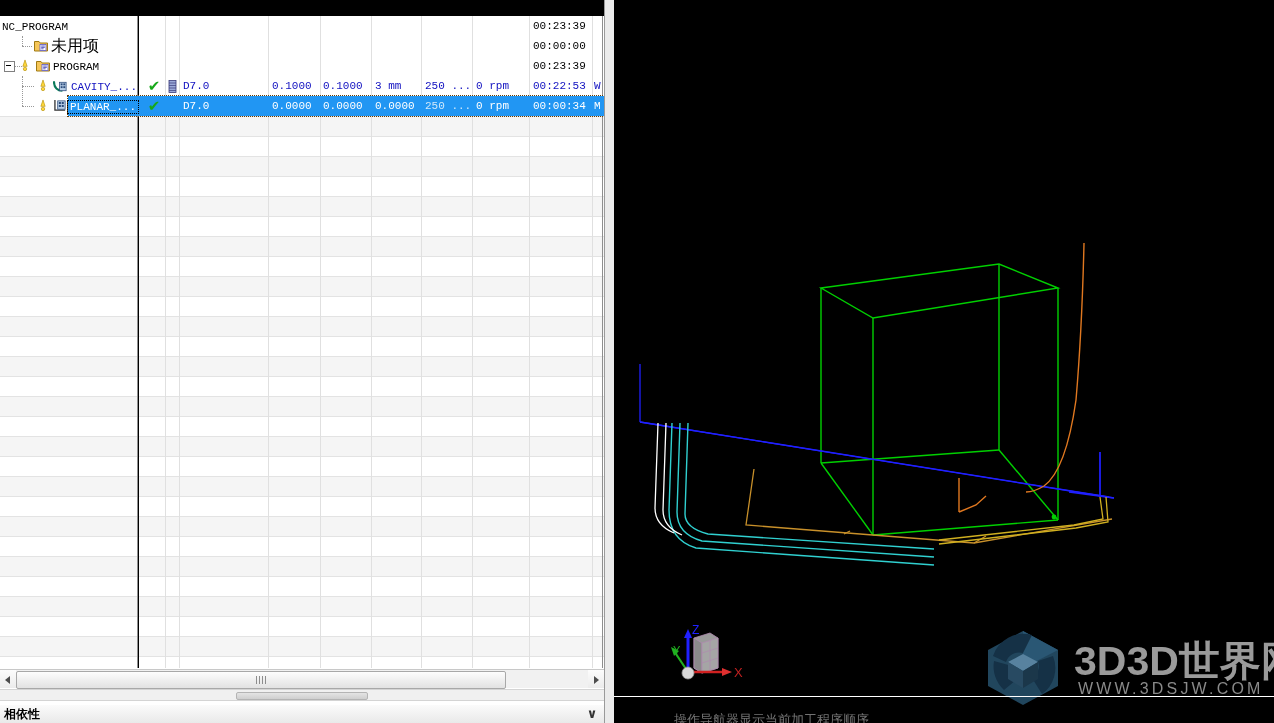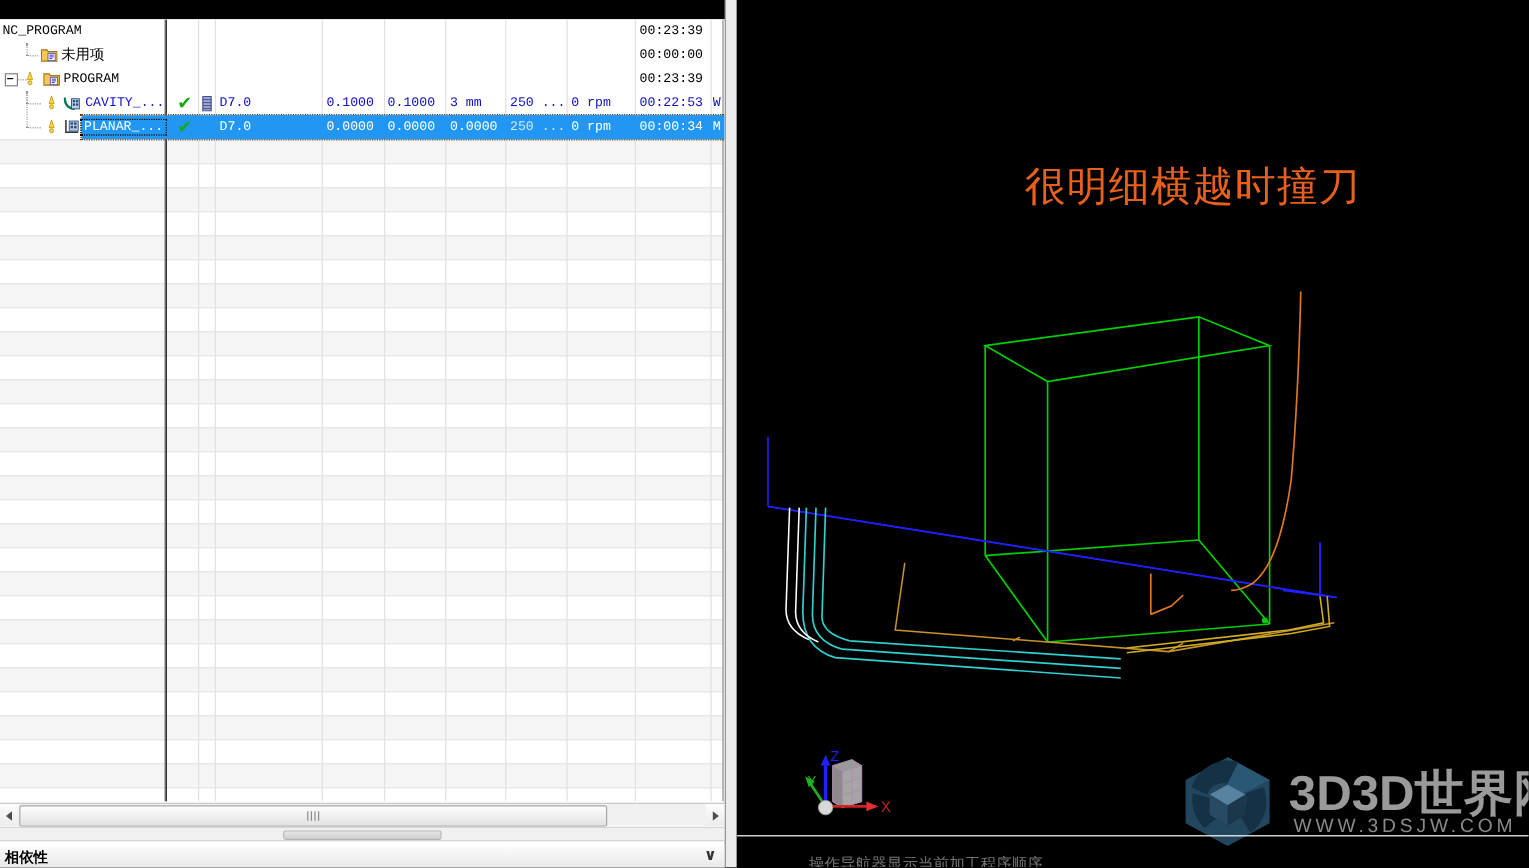--- a/index.html
+++ b/index.html
@@ -24,21 +24,21 @@
   .row{position:absolute;left:0;width:604px;height:20px;white-space:nowrap;}
   .row.sel .cell{background:#2196f3;color:#fff;}
   .cell{position:absolute;top:0;height:20px;line-height:20px;
         font-family:"Liberation Mono","DejaVu Sans Mono",monospace;font-size:11px;color:#1010c0;
         overflow:hidden;}
   .cell.dark{color:#000;}
 
   .treecell{position:absolute;left:0;top:0;height:20px;line-height:20px;white-space:nowrap;}
   .tlabel{font-family:"Liberation Mono","DejaVu Sans Mono",monospace;font-size:11px;color:#000;vertical-align:middle;}
   .tlabel.blue{color:#1010c0;}
-  .tlabel.cjk{font-family:Liberation Mono, monospace;font-size:12px;}
+  .tlabel.cjk{font-family:Liberation Mono, monospace;font-size:16px;}
   .selname{background:#2196f3;color:#fff !important;outline:1px dotted #000;padding:0 2px;}
 
   
   .dotted-h{position:absolute;height:1px;border-top:1px dotted #999;}
   .dotted-v{position:absolute;width:1px;border-left:1px dotted #999;}
 
   .expander{position:absolute;width:9px;height:9px;border:1px solid #808080;background:#fff;}
   .expander:before{content:"";position:absolute;left:1px;top:3px;width:5px;height:1px;background:#000;}
 
   
@@ -307,21 +307,20 @@
       <span class="ctitle">细节</span>
       <span class="chev">∨</span>
     </div>
 
   </div>
 
   <div class="gap"></div>
 
   <div class="viewport">
 
-    <div class="vp-title">很明细横越时撞刀</div>
 
     <svg class="vp-svg" viewBox="0 0 660 723">
 
       <g stroke="#00d000" stroke-width="1.4" fill="none">
 
         <path d="M207,288 L385,264 L444,288 L259,318 Z"></path>
 
         <line x1="207" y1="288" x2="207" y2="463"></line>
         <line x1="385" y1="264" x2="385" y2="450"></line>
         <line x1="444" y1="288" x2="444" y2="520"></line>

